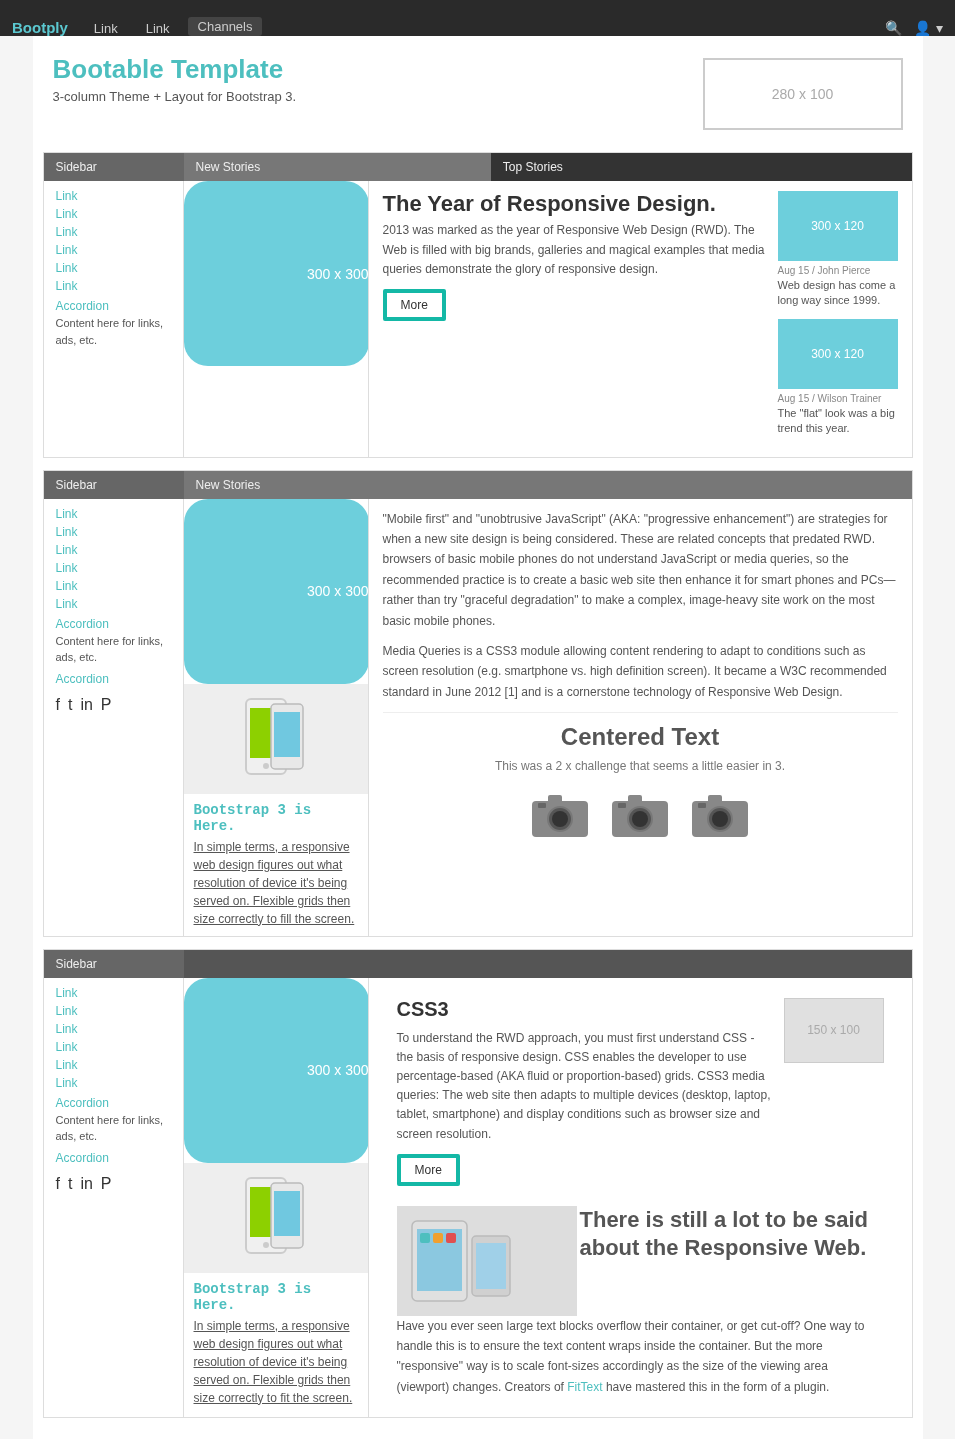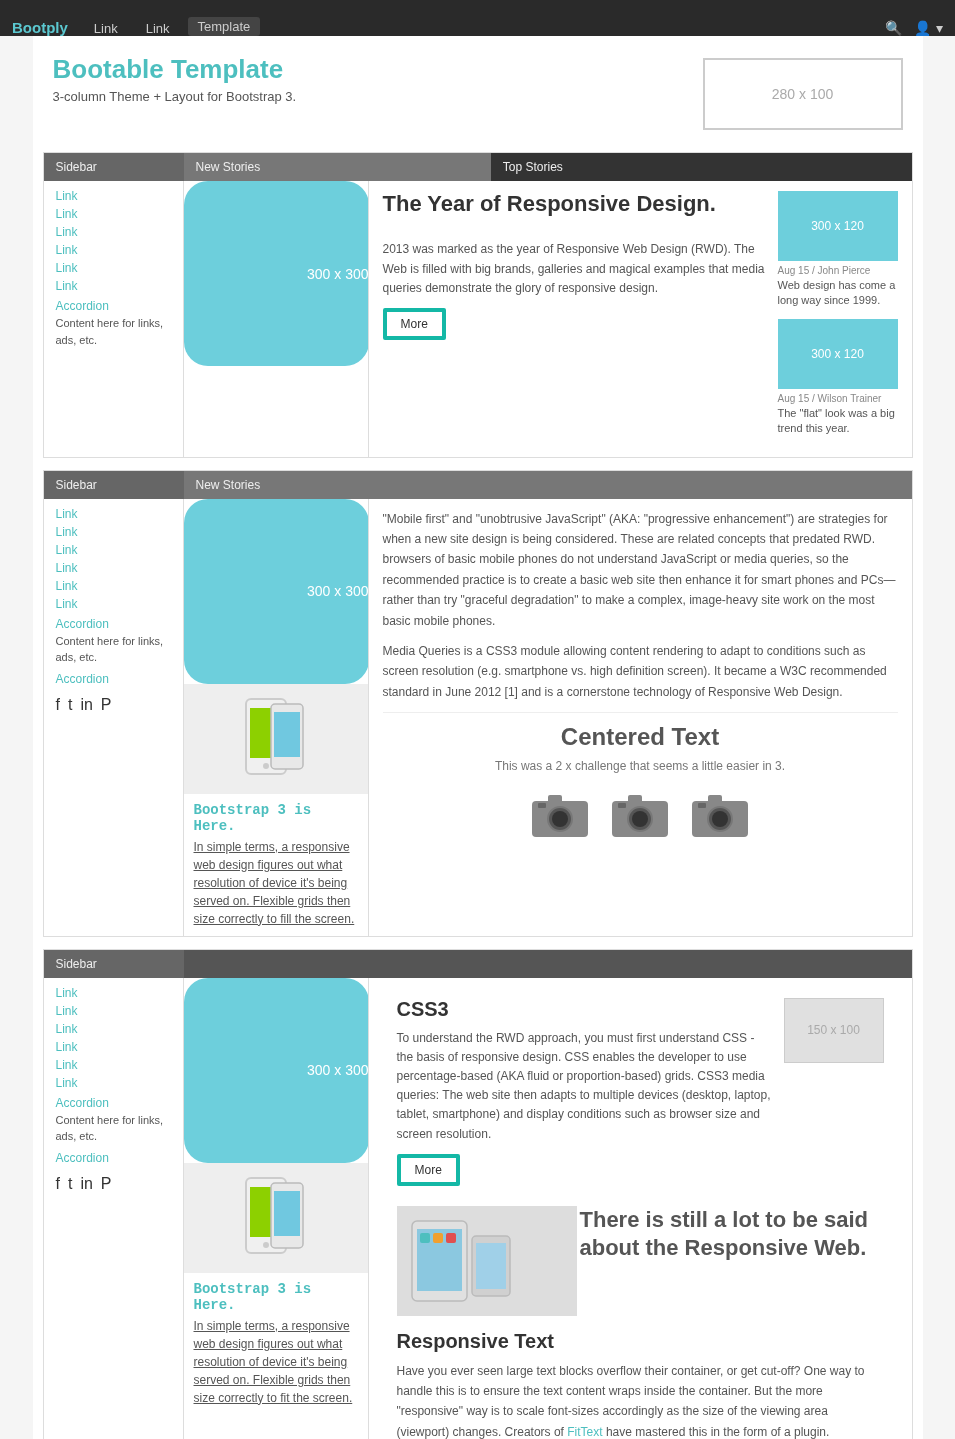--- a/index.html
+++ b/index.html
@@ -224,21 +224,21 @@
     }
     .top-stories-side {
       width: 120px;
       flex-shrink: 0;
     }
     .story-title {
       font-size: 22px;
       font-weight: bold;
       color: #333;
       line-height: 1.2;
-      margin-bottom: 23px;
+      margin-bottom: 4px;
     }
     .story-text {
       font-size: 12px;
       color: #555;
       line-height: 1.6;
       margin-bottom: 10px;
     }
     .more-btn {
       border: 4px solid #14b8a6;
       background: #fff;
@@ -423,21 +423,21 @@
       min-width: 0;
     }
   </style>
 </head>
 <body>
 
 <nav class="navbar">
   <span class="navbar-brand">Bootply</span>
   <span class="navbar-link">Link</span>
   <span class="navbar-link">Link</span>
-  <span class="navbar-channels">Template</span>
+  <span class="navbar-channels">Channels</span>
   <div class="navbar-right">
     <span>🔍</span>
     <span>👤 ▾</span>
   </div>
 </nav>
 
 <div class="page-wrapper">
 
   <div class="site-header">
     <div>
@@ -650,21 +650,20 @@
                   <rect x="13" y="22" width="10" height="10" rx="2" fill="#4dbfbf"></rect>
                   <rect x="26" y="22" width="10" height="10" rx="2" fill="#f0a030"></rect>
                   <rect x="39" y="22" width="10" height="10" rx="2" fill="#e05050"></rect>
                 </svg>
               </div>
             </div>
             <div class="big-quote">
               <div class="big-quote-text">There is still a lot to be said about the Responsive Web.</div>
             </div>
           </div>
-          <div class="responsive-text-title">Responsive Text</div>
           <div class="responsive-text-body">
             Have you ever seen large text blocks overflow their container, or get cut-off? One way to handle this is to ensure the text content wraps inside the container. But the more "responsive" way is to scale font-sizes accordingly as the size of the viewing area (viewport) changes. Creators of <a>FitText</a> have mastered this in the form of a plugin.
           </div>
         </div>
       </div>
     </div>
   </div>
 
 </div>
 

